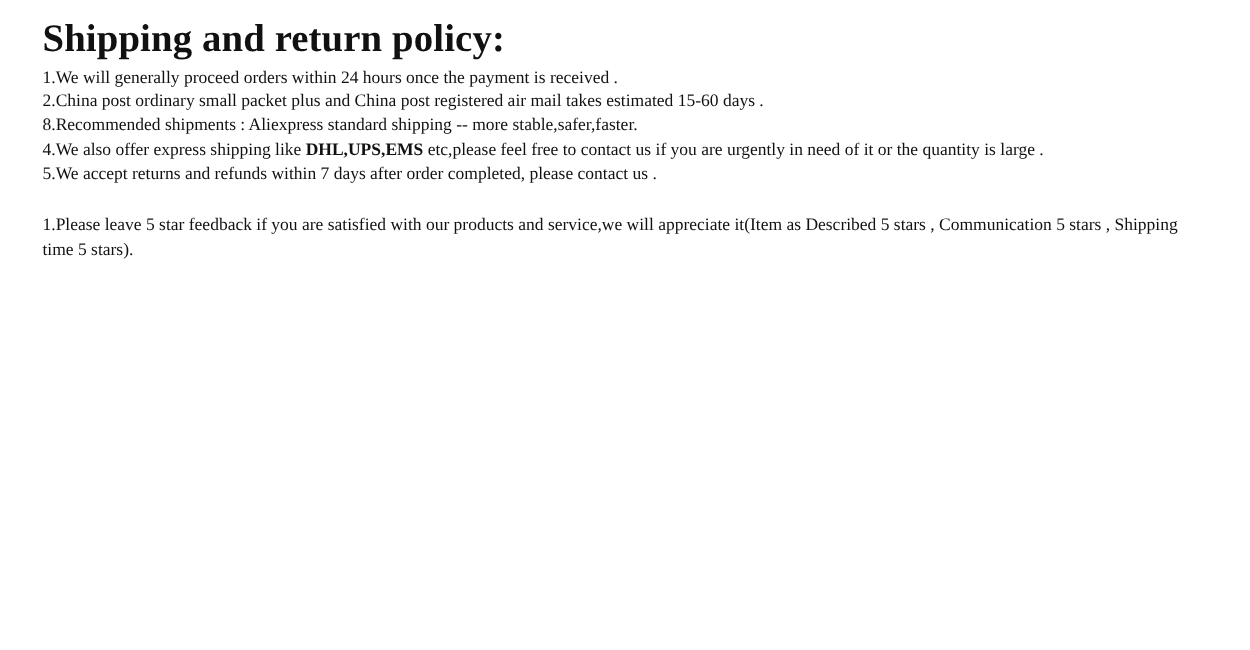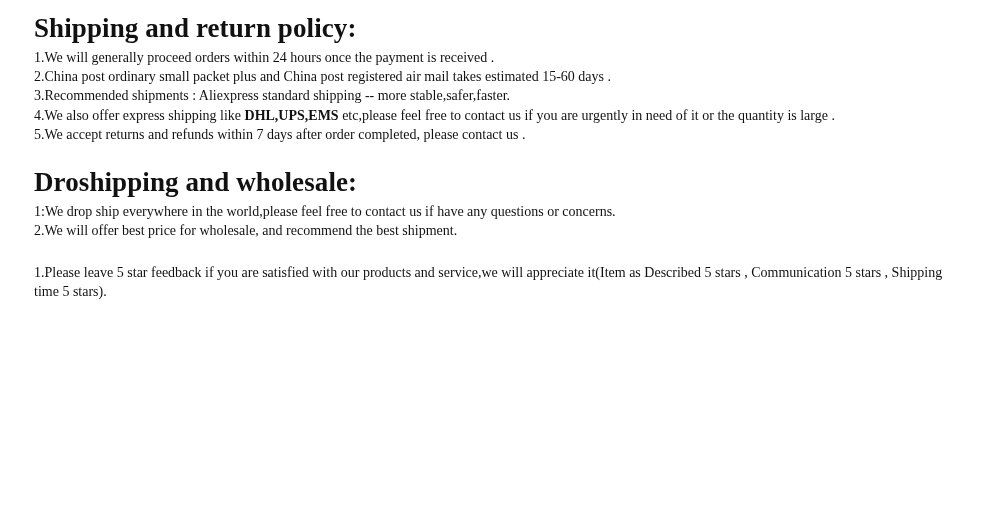--- a/index.html
+++ b/index.html
@@ -21,21 +21,21 @@
     box-sizing: border-box;
     padding: 12px 34px 0 34px;
   }
   .section {
     margin: 0;
   }
   .section + .section {
     margin-top: 22px;
   }
   .heading {
-    font-size: 27px;
+    font-size: 31px;
     font-weight: bold;
     line-height: 1.25;
     margin: 0 0 2px 0;
     letter-spacing: 0.1px;
   }
   .line {
     font-size: 14px;
     line-height: 1.38;
     margin: 0;
     white-space: normal;
@@ -46,28 +46,23 @@
 </style>
 </head>
 <body>
 
 <div class="page">
 
   <div class="section">
     <h2 class="heading">Shipping and return policy:</h2>
     <p class="line">1.We will generally proceed orders within 24 hours once the payment is received .</p>
     <p class="line">2.China post ordinary small packet plus and China post  registered air mail takes estimated 15-60 days .</p>
-    <p class="line">3.Recommended shipments : Aliexpress standard shipping -- more stable,safer,faster.</p>
+    <p class="line">8.Recommended shipments : Aliexpress standard shipping -- more stable,safer,faster.</p>
     <p class="line"><span>4.We also offer express shipping like </span><b>DHL,UPS,EMS</b><span> etc,please feel free to contact us if you are urgently in need of it or the quantity is large .</span></p>
     <p class="line">5.We accept returns and refunds within 7 days after order completed, please contact us .</p>
   </div>
 
-  <div class="section">
-    <h2 class="heading">Droshipping and wholesale:</h2>
-    <p class="line">1:We drop ship everywhere in the world,please feel free to contact us if have any questions or concerns.</p>
-    <p class="line">2.We will offer best price for wholesale, and recommend the best shipment.</p>
-  </div>
 
   <div class="section">
     <p class="line">1.Please leave 5 star feedback if you are satisfied with our products and service,we will appreciate it(Item as Described 5 stars , Communication 5 stars , Shipping time 5 stars).</p>
   </div>
 
 </div>
 
 </body></html>

